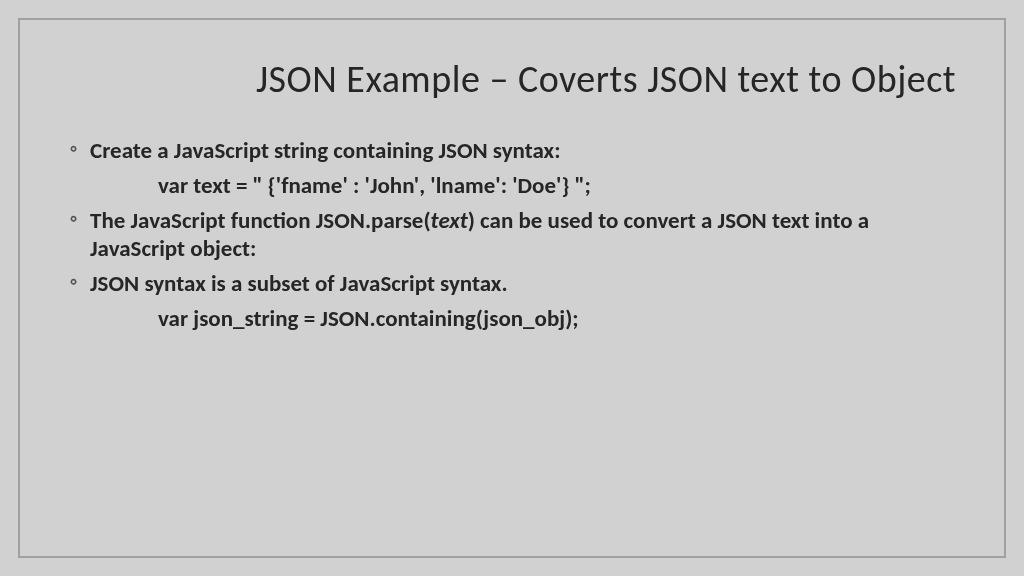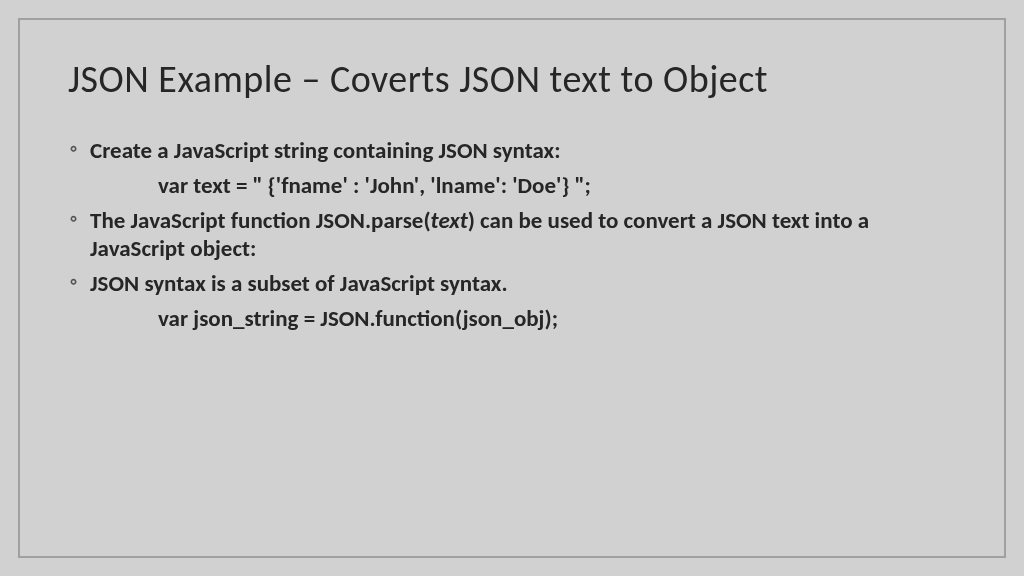--- a/index.html
+++ b/index.html
@@ -14,21 +14,21 @@
   }
   .frame {
     width: 100%;
     height: 100%;
     border: 2px solid #a0a0a0;
     padding: 36px 48px 24px 48px;
   }
   .title {
     font-size: 38px;
     font-weight: 300;
-    text-align: left;
+    text-align: right;
     letter-spacing: 0.5px;
     margin-bottom: 34px;
     color: #262626;
   }
   .content {
     font-size: 23px;
     line-height: 1.25;
     font-weight: bold;
   }
   .bullet {
@@ -64,16 +64,16 @@
     <div class="sub">var text = " {'fname' : 'John', 'lname': 'Doe'} ";</div>
 
     <div class="bullet">
       <span>The JavaScript function JSON.parse(</span><span class="ital">text</span><span>) can be used to convert a JSON text into a JavaScript object:</span>
     </div>
 
     <div class="bullet">
       <span>JSON syntax is a subset of JavaScript syntax.</span>
     </div>
 
-    <div class="sub">var json_string = JSON.function(json_obj);</div>
+    <div class="sub">var json_string = JSON.containing(json_obj);</div>
 
   </div>
 </div>
 
 </body></html>

